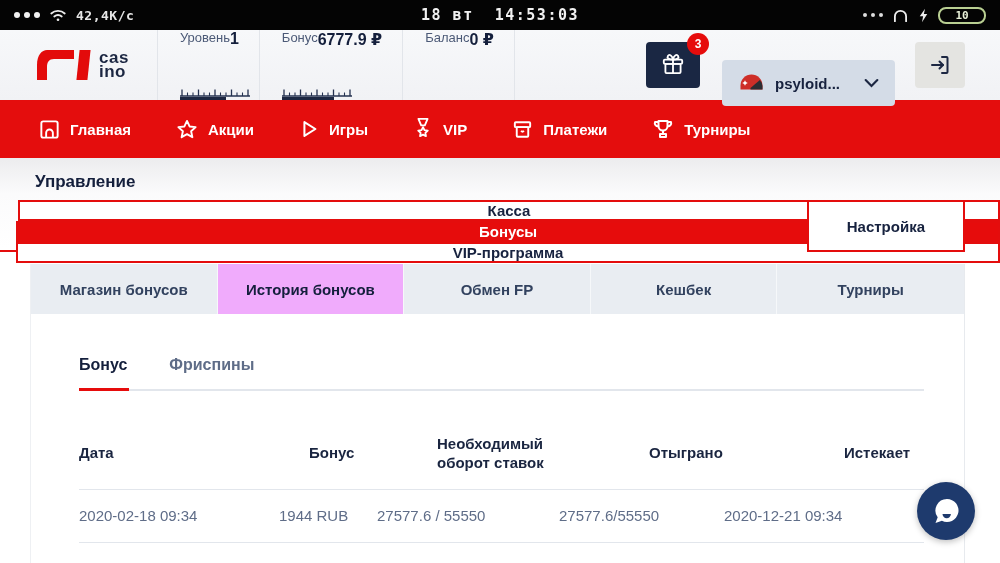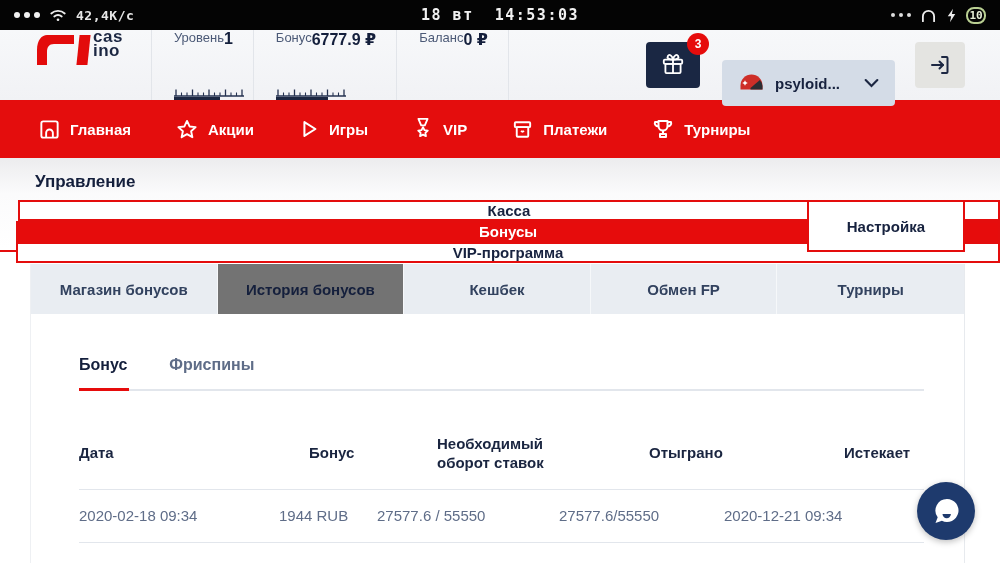--- a/index.html
+++ b/index.html
@@ -10,26 +10,26 @@
   .statusbar { height:30px; background:#040404; color:#ededed; display:flex; align-items:center;
     padding:0 14px; position:relative; font-family:"DejaVu Sans Mono","Liberation Mono",monospace; }
   .sb-left, .sb-right { display:flex; align-items:center; gap:9px; }
   .sb-right { margin-left:auto; }
   .dots { display:flex; gap:4px; }
   .dots i { width:6px; height:6px; border-radius:50%; background:#f2f2f2; }
   .dots.small i { width:4px; height:4px; background:#ddd; }
   .sb-speed { font-size:13px; font-weight:bold; letter-spacing:.5px; color:#e6e6e6; }
   .sb-time { position:absolute; left:0; right:0; text-align:center; font-size:15px; font-weight:bold;
     letter-spacing:1.5px; white-space:pre; color:#f1f1f1; }
-  .battery { width:20px; height:17px; border:2px solid #b9cf92; border-radius:8px;
+  .battery { width:48px; height:17px; border:2px solid #b9cf92; border-radius:8px;
     display:flex; align-items:center; justify-content:center; font-size:11px; font-weight:bold; color:#e8f0d8; }
 
   
   .header { height:70px; background:linear-gradient(180deg,#f7f8fa,#f1f2f5); display:flex; align-items:stretch; }
-  .logo { display:flex; align-items:flex-start; padding:0 28px 0 35px; }
+  .logo { display:flex; align-items:center; gap:6px; padding:0 28px 0 35px; }
   .logo-text { color:#1c2742; font-weight:900; font-size:17px; line-height:.82; letter-spacing:.5px; text-transform:lowercase; }
   .stat { display:flex; flex-direction:row; justify-content:center; padding:0 20px 0 22px;
     border-left:1px solid #e2e5ea; min-width:100px; position:relative; }
   .stat-label { font-size:13px; color:#4c5a77; margin-bottom:2px; }
   .stat-value { font-size:16px; font-weight:bold; color:#141f3c; }
   .ruler { position:absolute; bottom:0; left:22px; }
   .hdr-actions { display:flex; align-items:center; margin-left:auto; gap:14px; padding-right:35px; }
   .btn-deposit { background:#e60c0c; color:#fff; font-weight:bold; font-size:16px; border:none;
     border-radius:4px; padding:0 26px; height:46px; cursor:pointer; box-shadow:0 2px 4px rgba(200,20,20,.35); }
   .btn-gift { position:relative; width:54px; height:46px; background:#1a2743; border:none; border-radius:4px;
@@ -59,21 +59,21 @@
   .main-tab:first-child { margin-left:0; }
   .main-tab.active { background:#e60c0c; color:#fff; }
   .main-tab.settings { position:absolute; right:35px; top:0; padding:0 38px; }
 
   .card { flex:1; margin:12px 35px 0 30px; border-left:1px solid #eef0f3; border-right:1px solid #e7eaee;
     background:#fff; display:flex; flex-direction:column; }
   .sub-tabs { display:grid; grid-template-columns:repeat(5,1fr); height:50px; }
   .sub-tab { background:#e9edf2; display:flex; align-items:center; justify-content:center;
     font-size:15px; font-weight:600; color:#32425f; border-right:1px solid #f6f8fa; cursor:pointer; }
   .sub-tab:last-child { border-right:none; }
-  .sub-tab.active { background:#737373; color:#141f3c; font-weight:bold; }
+  .sub-tab.active { background:#f0abfc; color:#141f3c; font-weight:bold; }
 
   .card-body { padding:42px 40px 0 48px; }
   .inner-tabs { position:relative; display:flex; gap:42px; border-bottom:2px solid #e2e6ec; padding-bottom:15px; }
   .inner-tab { font-size:16px; cursor:pointer; }
   .inner-tab.active { font-weight:bold; color:#141f3c; }
   .inner-tab.inactive { color:#5f6d88; font-weight:600; }
   .inner-tabs .red-underline { position:absolute; left:0; bottom:-2px; width:50px; height:3px; background:#e60c0c; }
 
   .tbl-head, .tbl-row { display:grid; grid-template-columns:200px 98px 182px 165px 1fr; align-items:center; }
   .tbl-head { padding:44px 0 16px; border-bottom:1px solid #e2e6ec;gap:30px; }
@@ -278,22 +278,22 @@
     <div class="main-tab">Касса</div>
     <div class="main-tab active">Бонусы</div>
     <div class="main-tab">VIP-программа</div>
     <div class="main-tab settings">Настройка</div>
   </div>
 
   <div class="card">
     <div class="sub-tabs">
       <div class="sub-tab">Магазин бонусов</div>
       <div class="sub-tab active">История бонусов</div>
+      <div class="sub-tab">Обмен FP</div>
       <div class="sub-tab">Кешбек</div>
-      <div class="sub-tab">Обмен FP</div>
       <div class="sub-tab">Турниры</div>
     </div>
 
     <div class="card-body">
       <div class="inner-tabs">
         <span class="inner-tab active">Бонус</span>
         <span class="inner-tab inactive">Фриспины</span>
         <span class="red-underline"></span>
       </div>
 

